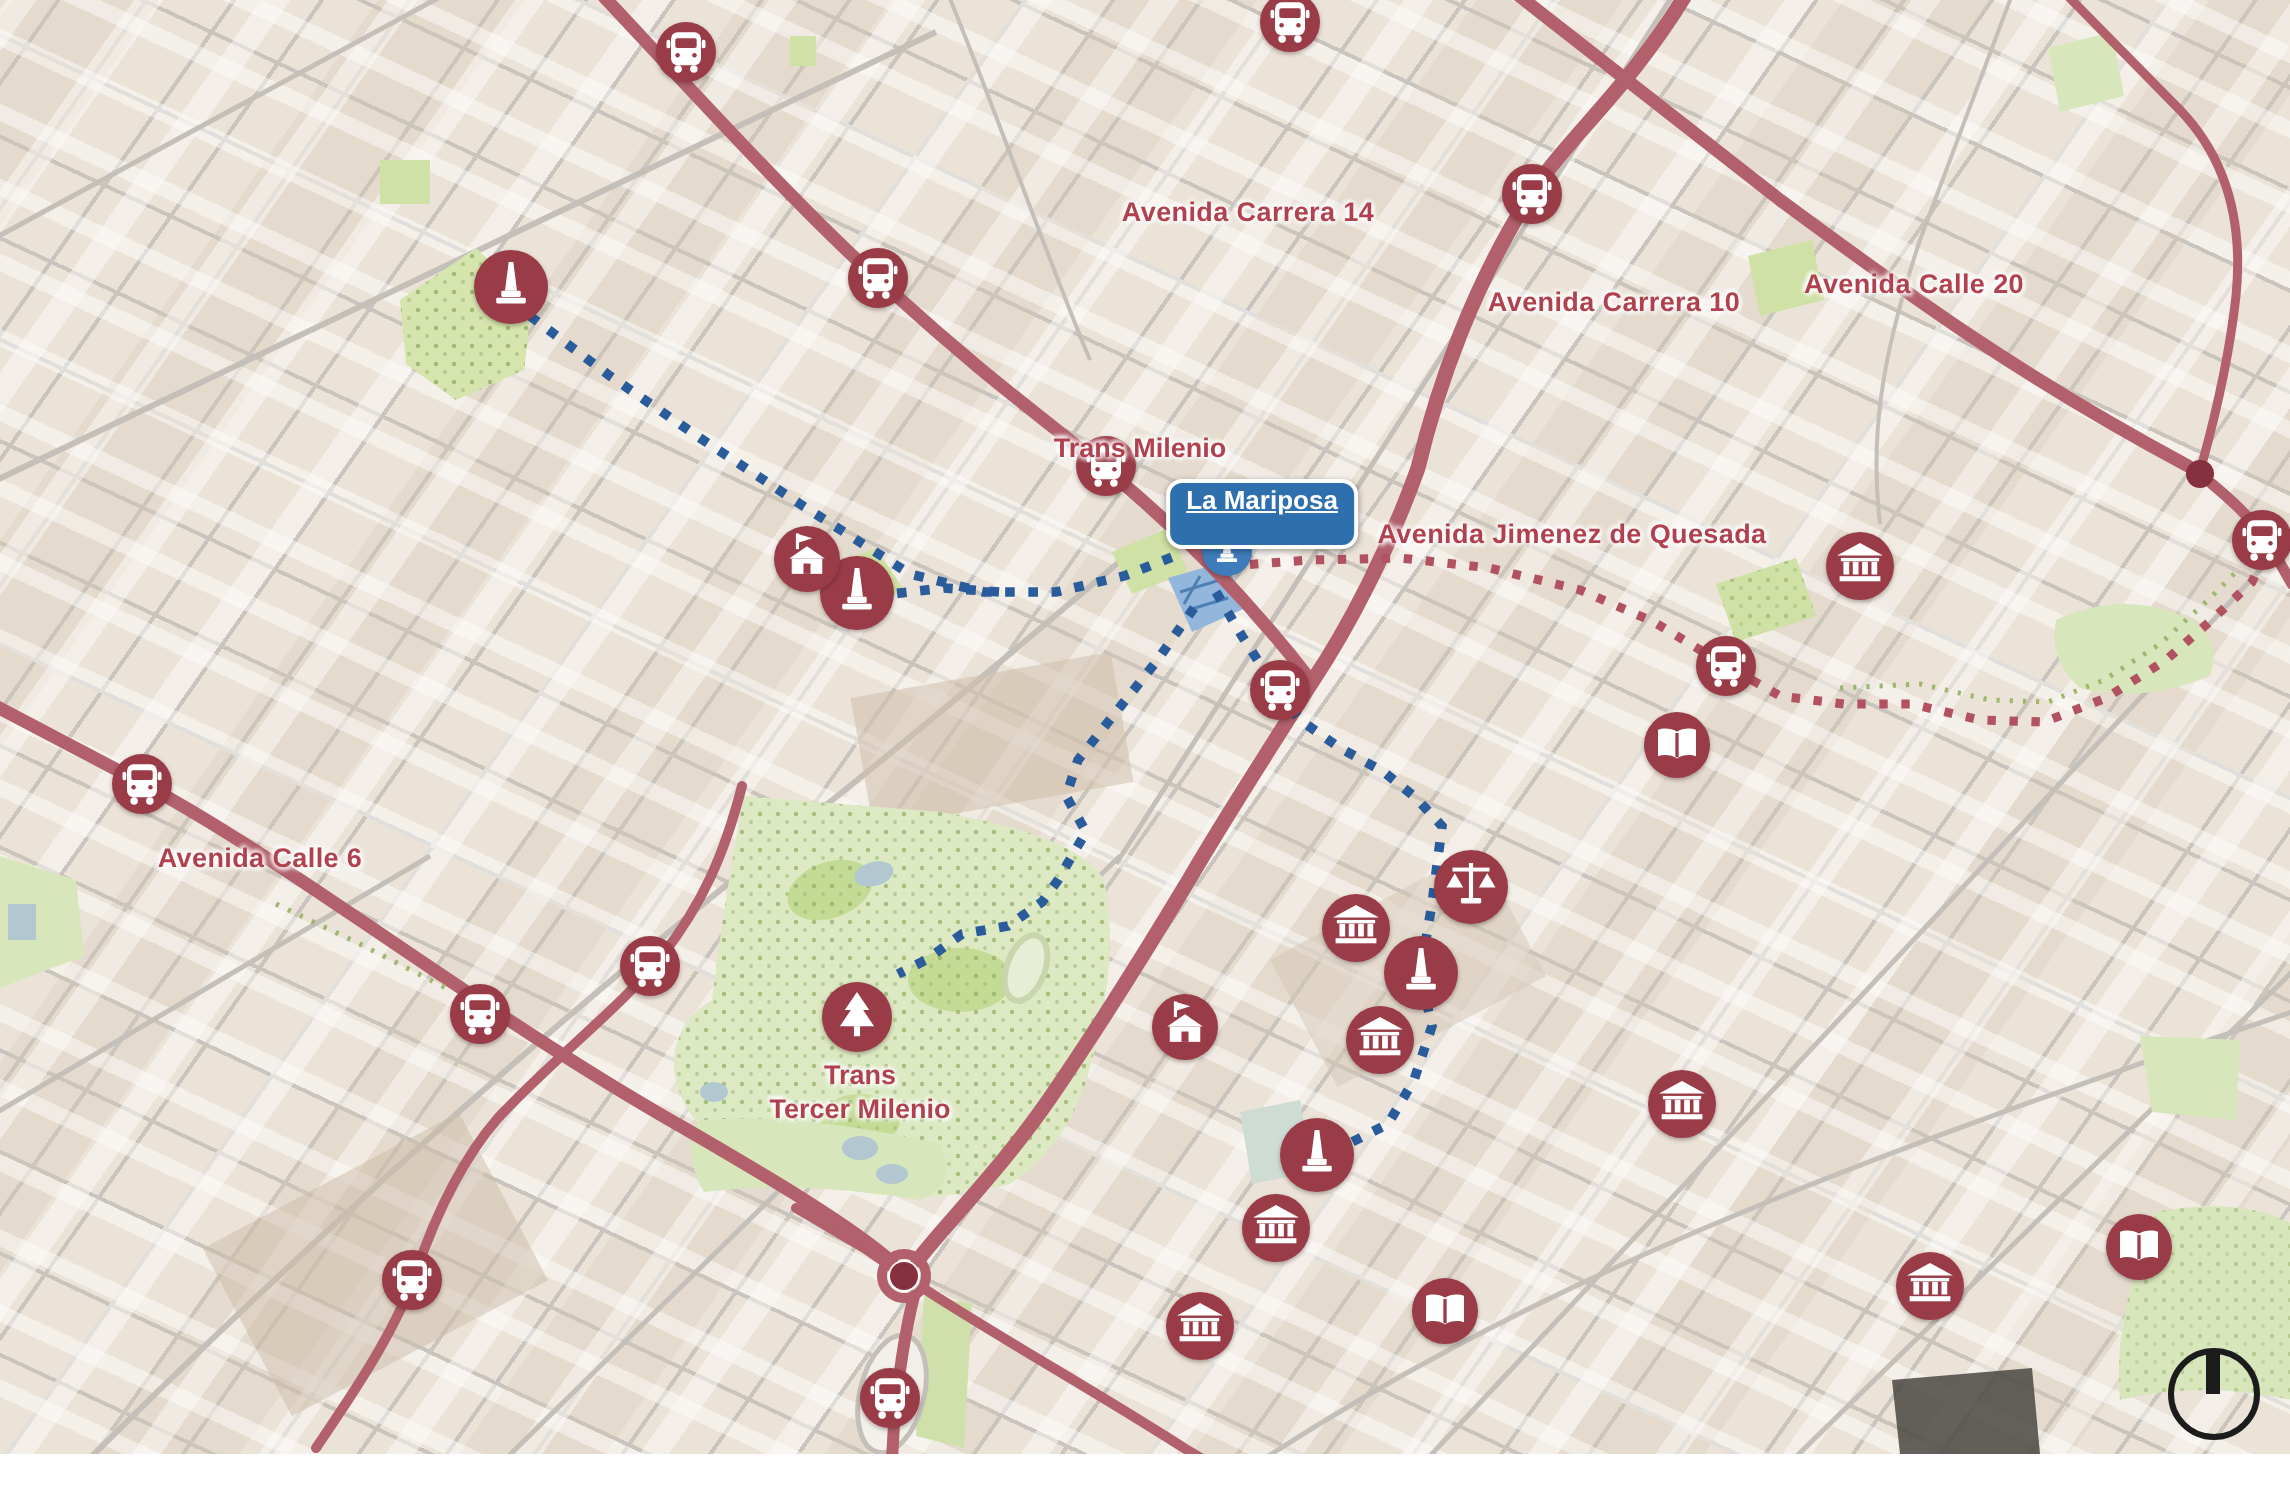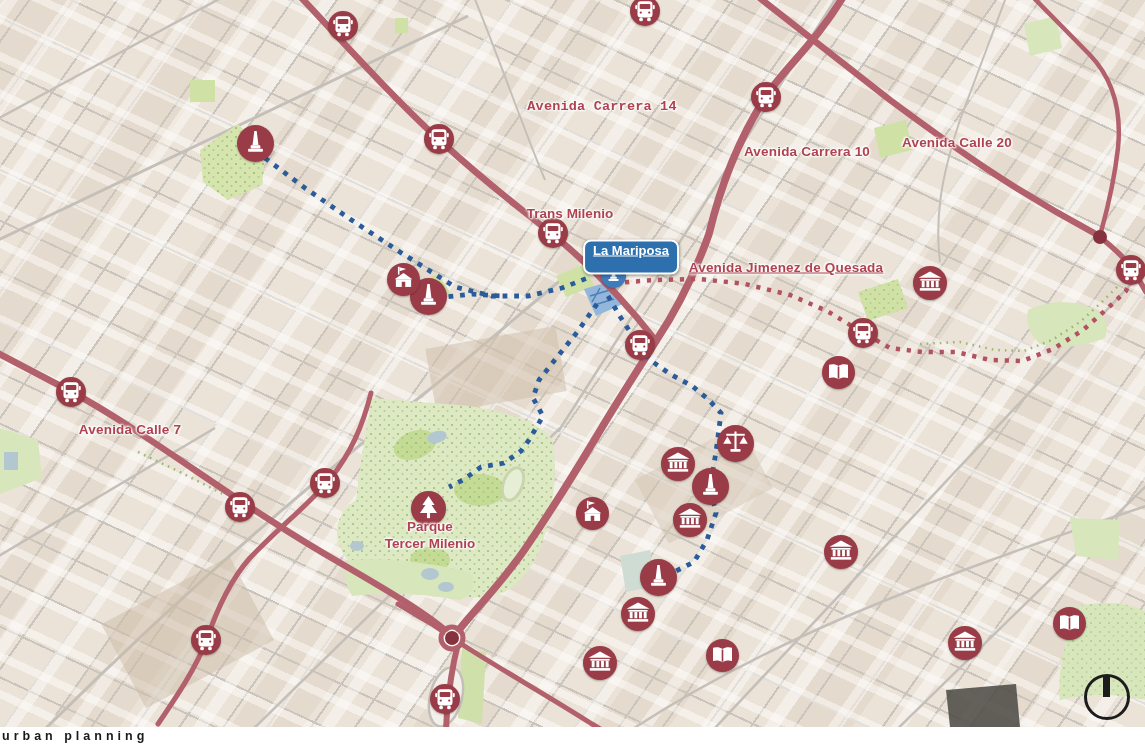--- a/index.html
+++ b/index.html
@@ -16,21 +16,21 @@
   #base{position:absolute;left:0;top:0;}
   .poi{position:absolute;border-radius:50%;box-shadow:0 1px 2px rgba(40,20,20,.35);}
   .poi svg{display:block;width:100%;height:100%;}
   .neg{fill:var(--cc);}
   .negstroke{stroke:var(--cc);}
   .street-label{position:absolute;transform:translate(-50%,-50%);color:#b04250;font-weight:bold;
      font-size:13.5px;white-space:nowrap;letter-spacing:.2px;
      text-shadow:0 0 3px #fff,0 0 3px #fff,1px 1px 2px #fff,-1px -1px 2px #fff;}
   .place-label{position:absolute;transform:translate(-50%,-50%);color:#b04250;font-weight:bold;
      font-size:13.5px;text-align:center;line-height:1.25;white-space:pre-line;
-     text-shadow:0 0 3px #fff,0 0 3px #fff,1px 1px 2px #fff,-1px -1px 2px #fff;}
+     text-shadow:0 0 3px #fff,0 0 3px #fff,1px 1px 2px #fff,-1px -1px 2px #fff;margin-top:11px;}
   #badge{position:absolute;transform:translate(-50%,-50%);background:#2e6fad;color:#fff;
      border:2px solid #fff;border-radius:8px;padding:1px 8px 15px;font-size:13px;font-weight:bold;
      white-space:nowrap;box-shadow:0 1px 3px rgba(0,0,0,.35);text-decoration:underline;}
   #compass{position:absolute;left:1084px;top:674px;width:40px;height:40px;border:3px solid #1c1c1c;
      border-radius:50%;}
   #compass .needle{position:absolute;left:16px;top:-2px;width:7px;height:22px;background:#1c1c1c;}
   #footer{position:absolute;left:0;top:727px;width:1145px;height:18px;background:#fff;}
   #footer-text{position:absolute;left:2px;top:2px;color:#191919;font-weight:bold;font-size:12.5px;
      letter-spacing:4px;}
 </style>
@@ -339,34 +339,31 @@
             <use href="#sym-justice"></use>
           </svg>
         </div>
         <div class="poi" style="left: 410.5px; top: 490.5px; width: 35px; height: 35px; background: rgb(154, 60, 71); --cc: #9a3c47;">
           <svg viewBox="0 0 32 32">
             <use href="#sym-tree"></use>
           </svg>
         </div>
       </div>
   <div id="label-layer">
-        <div class="street-label" style="left: 602px; top: 106px; font-family: Liberation Mono, monospace;">Avenida Carrera 14</div>
+        <div class="street-label" style="left: 624px; top: 106px;">Avenida Carrera 14</div>
         <div class="street-label" style="left: 807px; top: 151px;">Avenida Carrera 10</div>
         <div class="street-label" style="left: 957px; top: 142px;">Avenida Calle 20</div>
-        <div class="street-label" style="left: 786px; top: 267px; text-decoration: underline;">Avenida Jimenez de Quesada</div>
-        <div class="street-label" style="left: 130px; top: 429px;">Avenida Calle 7</div>
+        <div class="street-label" style="left: 786px; top: 267px;">Avenida Jimenez de Quesada</div>
+        <div class="street-label" style="left: 130px; top: 429px;">Avenida Calle 6</div>
         <div class="place-label" style="left: 570px; top: 214px;">Trans Milenio</div>
-        <div class="place-label" style="left: 430px; top: 536px;">Parque
+        <div class="place-label" style="left: 430px; top: 536px;">Trans
 Tercer Milenio</div>
       </div>
 
   <div id="badge" style="left: 631px; top: 257px; background: rgb(46, 111, 173);">La Mariposa</div>
 
   <div id="compass">
     <div class="needle"></div>
   </div>
 </div>
 
-<div id="footer">
-  <div id="footer-text">urban planning</div>
+
 </div>
 
-</div>
-
 </body></html>

